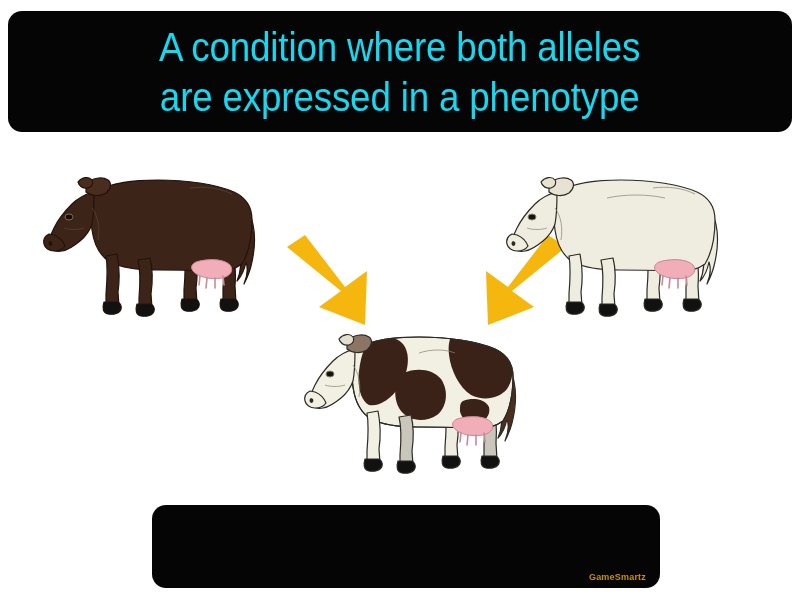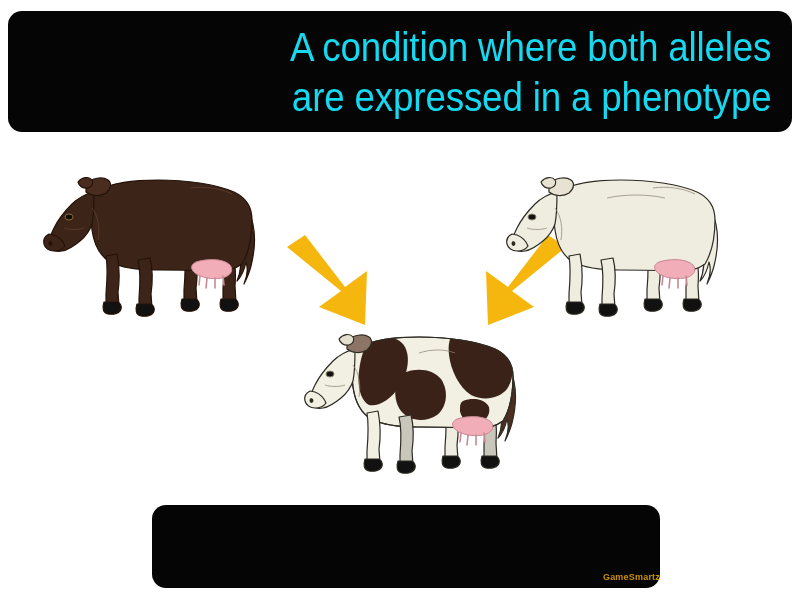--- a/index.html
+++ b/index.html
@@ -19,21 +19,21 @@
   #definition-banner {
     position: absolute;
     left: 8px;
     top: 11px;
     width: 784px;
     height: 121px;
     background: #050505;
     border-radius: 14px;
     display: flex;
     flex-direction: column;
-    align-items: flex-end;
+    align-items: center;
     justify-content: center;
   }
   .definition-line {
     color: #14D9F0;
     font-family: "Liberation Sans Narrow", "Liberation Sans", sans-serif;
     font-size: 40px;
     line-height: 50px;
     font-weight: 400;
     white-space: nowrap;
     letter-spacing: -0.2px;
@@ -57,21 +57,21 @@
     top: 6px;
     text-align: center;
     color: #FBB00B;
     font-size: 58px;
     line-height: 62px;
     font-weight: 400;
     letter-spacing: 0.5px;
   }
   #watermark {
     position: absolute;
-    right: 0;
+    right: 14px;
     bottom: 6px;
     color: #C78F07;
     font-size: 9px;
     font-weight: bold;
     letter-spacing: 0.2px;
   }
 
   
   #illustration {
     position: absolute;

